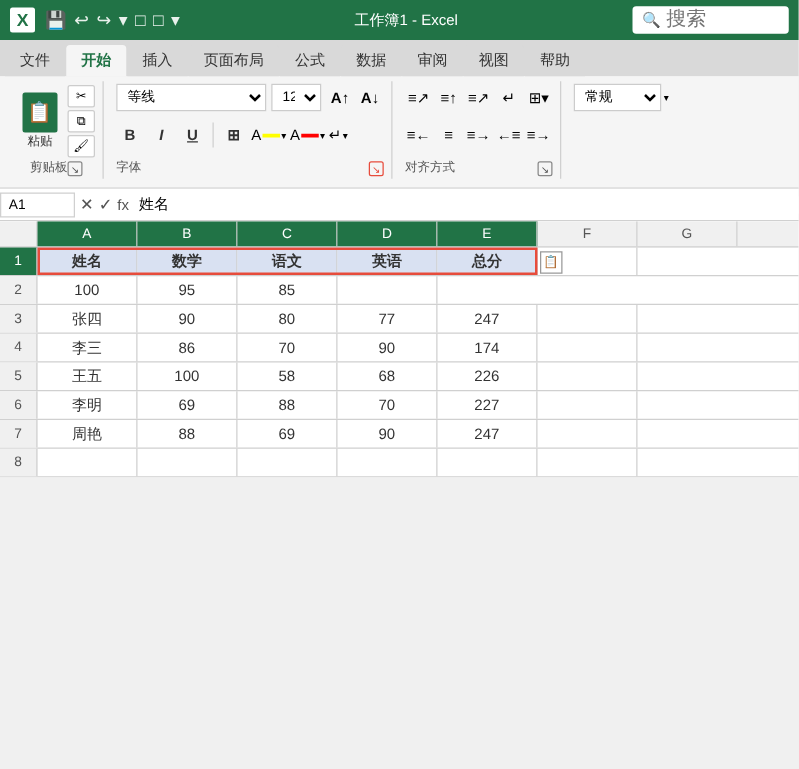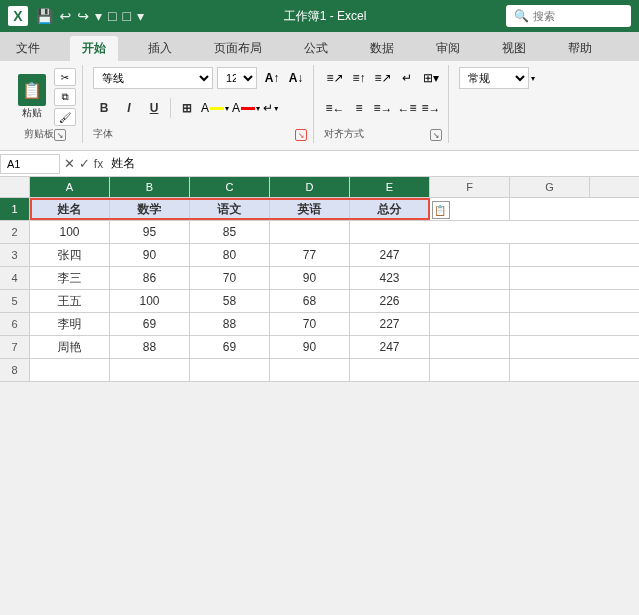--- a/index.html
+++ b/index.html
@@ -56,30 +56,30 @@
       align-items: center;
       background: white;
       border-radius: 3px;
       padding: 2px 8px;
       gap: 4px;
       height: 22px;
     }
     .search-box input {
       border: none;
       outline: none;
-      font-size: 11px;
+      font-size: 16px;
       width: 90px;
     }
 
     
     .tab-bar {
       display: flex;
       background: #d9d9d9;
       padding: 4px 4px 0;
-      gap: 18px;
+      gap: 1px;
     }
     .tab-item {
       padding: 4px 12px;
       font-size: 12px;
       cursor: pointer;
       background: #d9d9d9;
       border-radius: 3px 3px 0 0;
       color: #333;
     }
     .tab-item.active {
@@ -621,21 +621,21 @@
       <div class="cell"></div>
       <div class="cell"></div>
     </div>
 
     <div class="sheet-row">
       <div class="row-num">4</div>
       <div class="cell">李三</div>
       <div class="cell">86</div>
       <div class="cell">70</div>
       <div class="cell">90</div>
-      <div class="cell">423</div>
+      <div class="cell">174</div>
       <div class="cell"></div>
       <div class="cell"></div>
     </div>
 
     <div class="sheet-row">
       <div class="row-num">5</div>
       <div class="cell">王五</div>
       <div class="cell">100</div>
       <div class="cell">58</div>
       <div class="cell">68</div>

